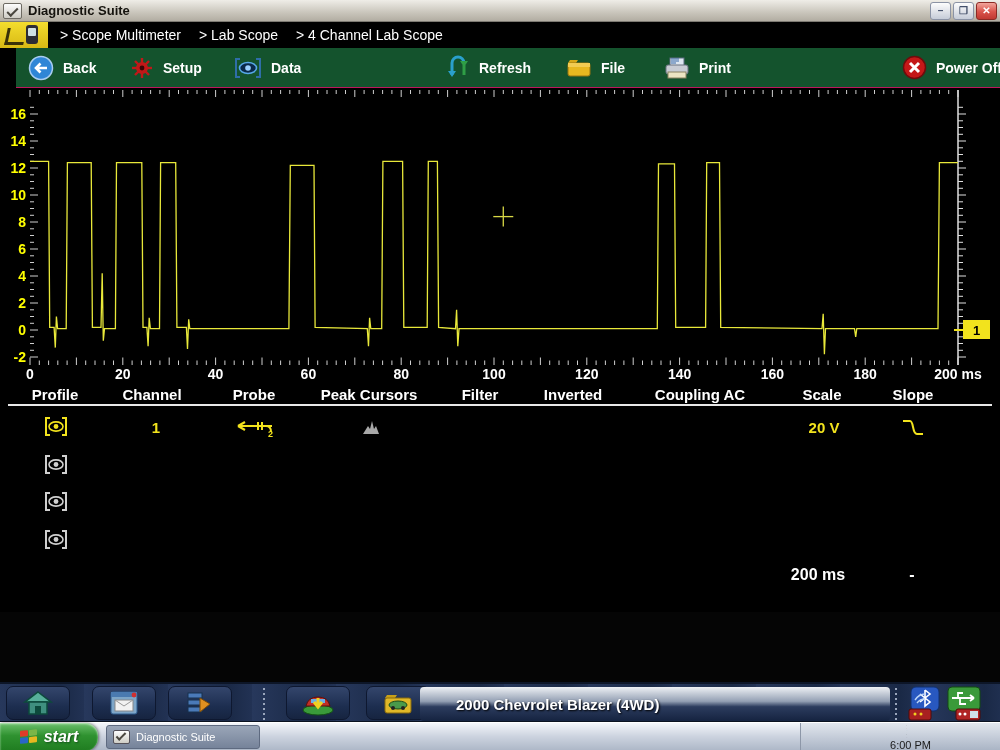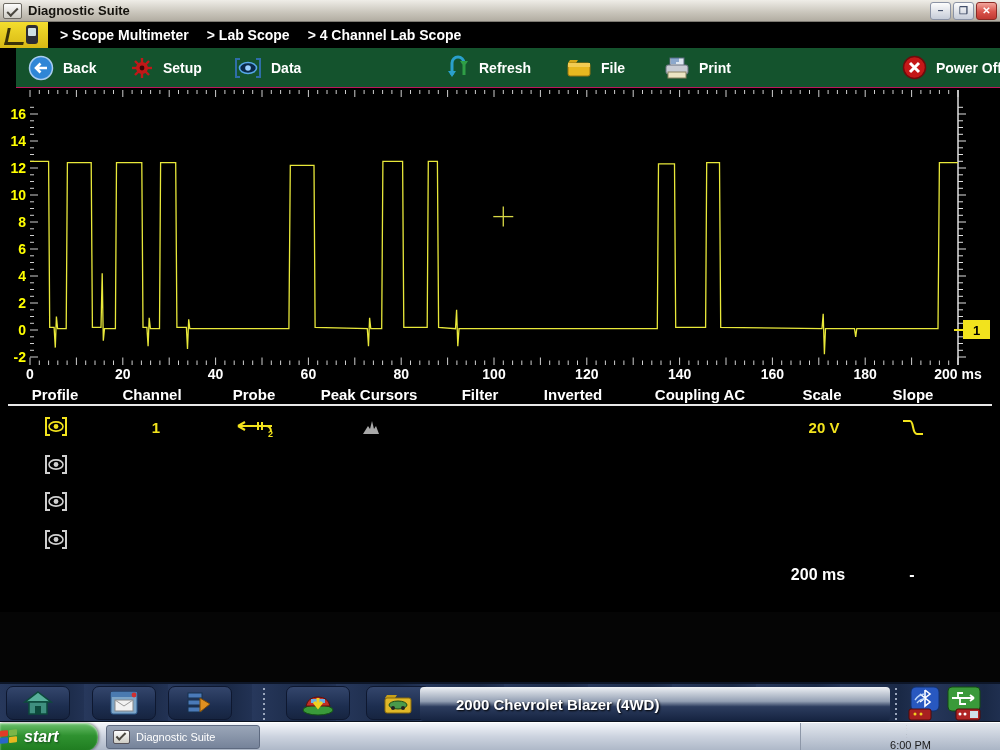--- a/index.html
+++ b/index.html
@@ -23,21 +23,21 @@
 
   
   #breadcrumb{position:absolute;top:22px;left:0;width:1000px;height:26px;background:#000;
     display:flex;align-items:center;}
   #crumb-icon{width:48px;height:26px;background:linear-gradient(#f3dd2e,#d8b914);position:relative;flex:0 0 auto;}
   #crumb-icon .dev{position:absolute;left:26px;top:3px;width:12px;height:19px;background:#2c2c34;
     border-radius:3px;}
   #crumb-icon .dev:before{content:"";position:absolute;left:2px;top:3px;width:8px;height:8px;background:#cfe0e4;border-radius:1px;}
   #crumb-icon .arr{position:absolute;left:6px;top:6px;width:16px;height:14px;
     border-left:3px solid #3a3208;border-bottom:3px solid #3a3208;transform:skewX(-12deg);}
-  #crumb-path{display:flex;gap:18px;margin-left:12px;color:#fff;font-size:14px;font-weight:bold;}
+  #crumb-path{display:flex;gap:18px;margin-left:12px;color:#fff;font-size:14px;font-weight:normal;}
 
   
   #toolbar{position:absolute;top:48px;left:16px;width:1000px;height:39px;background:#14532d;
     border-bottom:6px solid #be185d;}
   .tool{position:absolute;top:0;height:39px;display:flex;align-items:center;gap:9px;
     color:#fff;font-size:14px;font-weight:bold;cursor:default;}
 
   
   #scope-svg{position:absolute;top:88px;left:0;}
 
@@ -65,21 +65,21 @@
     background:linear-gradient(#eef1f5,#94a0b4 42%,#2c3c5e 58%,#152340);
     display:flex;align-items:center;}
   #vehicle-text{margin-left:36px;color:#fff;font-size:15px;font-weight:bold;text-shadow:1px 1px 2px #000;}
   .traytile{position:absolute;top:1px;width:36px;height:38px;display:flex;align-items:center;justify-content:center;cursor:pointer;}
 
   
   #wintaskbar{position:absolute;top:722px;left:0;width:1000px;height:28px;
     background:linear-gradient(#f4f6fa,#ccd3df 50%,#aeb8c8);border-top:1px solid #fff;box-sizing:border-box;}
   #start-btn{position:absolute;left:0;top:0;width:98px;height:28px;border-radius:0 13px 13px 0;
     background:linear-gradient(#6cc06c,#2f9230 45%,#1f7c20);box-shadow:inset 0 1px 2px #bfe8bf,1px 0 3px rgba(0,0,0,.5);
-    display:flex;align-items:center;justify-content:flex-start;gap:6px;cursor:pointer;}
+    display:flex;align-items:center;justify-content:center;gap:6px;cursor:pointer;}
   #start-btn .label{color:#fff;font-size:16px;font-weight:bold;font-style:italic;text-shadow:1px 1px 2px #14501a;}
   .flag{width:18px;height:15px;display:grid;grid-template-columns:8px 8px;grid-template-rows:6px 6px;gap:1px;transform:skewY(-6deg);}
   .flag div{border-radius:1px;}
   #task-btn{position:absolute;left:106px;top:2px;width:154px;height:24px;border-radius:3px;
     background:linear-gradient(#9aa6b8,#76839a);border:1px solid #5e6a80;display:flex;align-items:center;gap:6px;
     padding-left:6px;box-sizing:border-box;cursor:pointer;}
   #task-btn .ticon{width:15px;height:12px;background:linear-gradient(#fdfdfd,#cfcdc5);border:1px solid #55525a;border-radius:2px;position:relative;}
   #task-btn .ticon:before{content:"";position:absolute;left:2px;top:2px;width:8px;height:3px;
     border-left:2px solid #4a473f;border-bottom:2px solid #4a473f;transform:rotate(-45deg);}
   #task-btn .label{color:#fff;font-size:11px;}

